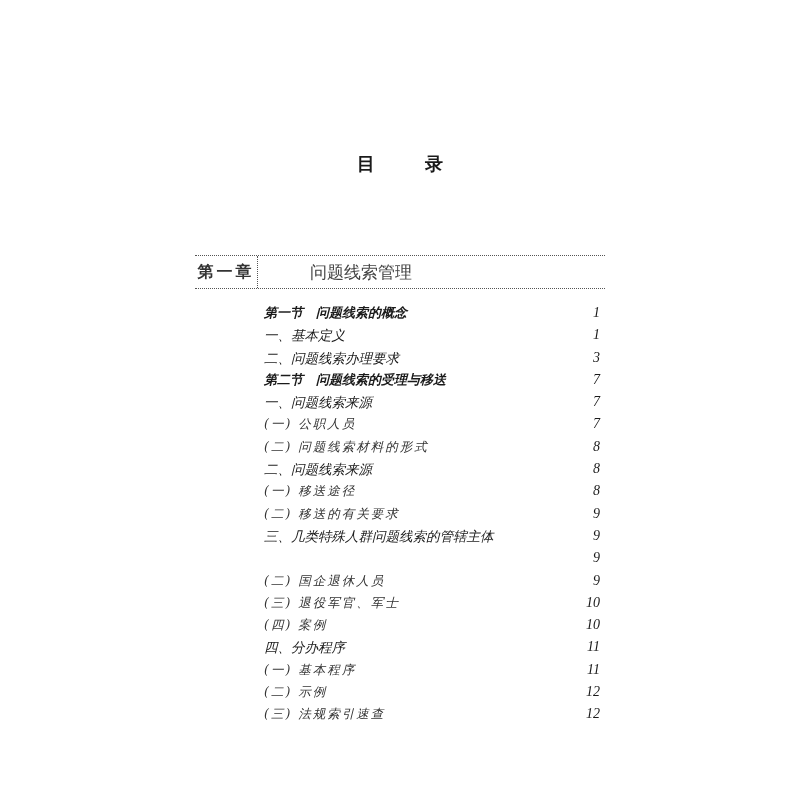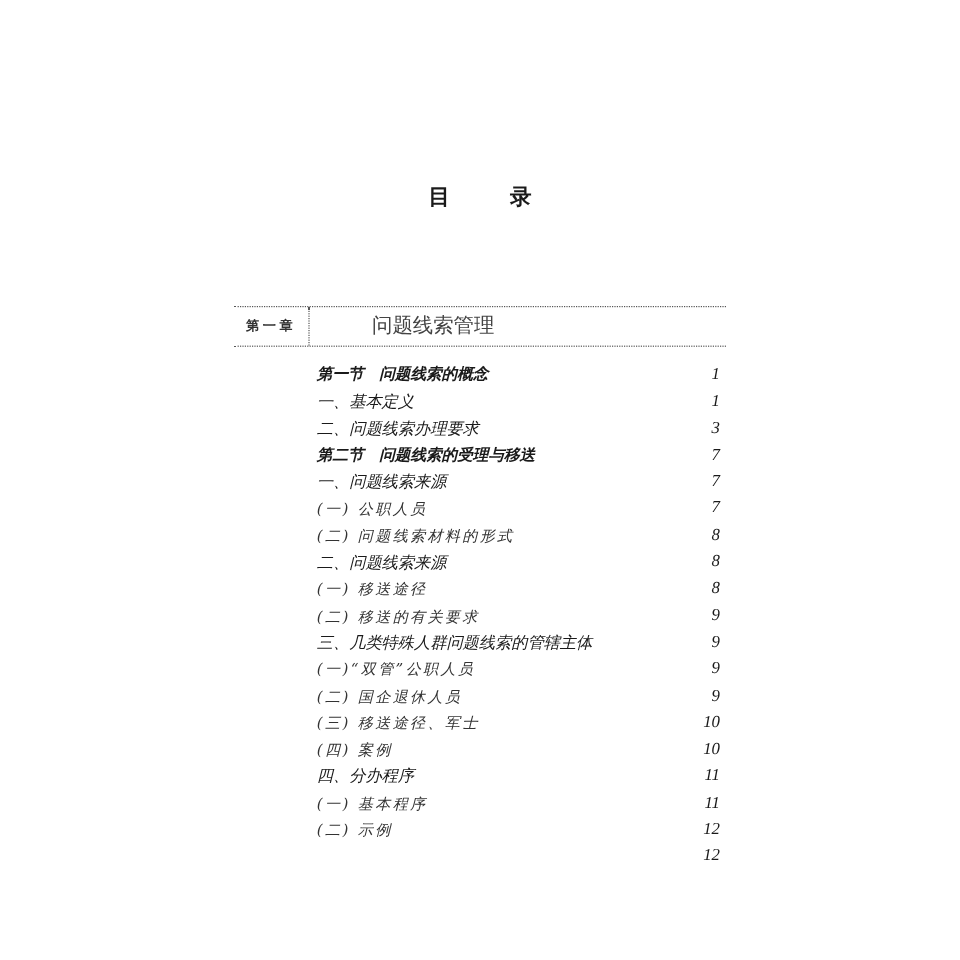--- a/index.html
+++ b/index.html
@@ -6,21 +6,21 @@
     body { width: 800px; height: 800px; position: relative; overflow: hidden;
            font-family: "DejaVu Serif", "Liberation Serif", serif; color: #1a1a1a; }
     .page-title { position: absolute; top: 152px; left: 0; width: 800px; text-align: center;
                   font-size: 18px; font-weight: bold; letter-spacing: 0; }
     .page-title span { display: inline-block; }
     .page-title .gap { width: 50px; }
     .chapter { position: absolute; left: 195px; top: 255px; width: 410px; height: 32px;
                border-top: 1px dotted #555; border-bottom: 1px dotted #555; }
     .chapter .num { position: absolute; left: 0; top: 0; width: 62px; height: 32px; line-height: 32px;
                     font-family: "DejaVu Sans", "Liberation Sans", sans-serif; font-weight: bold;
-                    font-size: 11px; color: #333; text-align: center; letter-spacing: 3px;
+                    font-size: 16px; color: #333; text-align: center; letter-spacing: 3px;
                     border-right: 1px dotted #555; }
     .chapter .title { position: absolute; left: 67px; top: 0; height: 32px; line-height: 32px;
                       font-family: "DejaVu Sans", "Liberation Sans", sans-serif; font-size: 17px; color: #444; margin-left: 48px; }
     .toc { position: absolute; left: 264px; top: 302px; width: 336px; font-style: italic; }
     .row { position: relative; height: 22.3px; line-height: 22px; font-size: 13.5px; }
     .row .label { position: absolute; left: 0; top: 0; white-space: nowrap; }
     .row .page { position: absolute; right: 0; top: 0; font-family: "Liberation Serif", serif; font-size: 14px; }
     .row.section .label { font-family: "DejaVu Sans", "Liberation Sans", sans-serif; font-weight: bold; font-size: 13px; }
     .row.sub .label { font-size: 12.5px; letter-spacing: 2px; color: #333; }
   </style>
@@ -75,43 +75,43 @@
     </div>
     <div class="row sub">
       <span class="label">(二) 移送的有关要求</span>
       <span class="page">9</span>
     </div>
     <div class="row item">
       <span class="label">三、几类特殊人群问题线索的管辖主体</span>
       <span class="page">9</span>
     </div>
     <div class="row sub">
-      <span class="label">(一)“双管”公职人员</span>
       <span class="page">9</span>
     </div>
     <div class="row sub">
       <span class="label">(二) 国企退休人员</span>
       <span class="page">9</span>
     </div>
     <div class="row sub">
-      <span class="label">(三) 移送途径、军士</span>
+      <span class="label">(三) 退役军官、军士</span>
       <span class="page">10</span>
     </div>
     <div class="row sub">
       <span class="label">(四) 案例</span>
       <span class="page">10</span>
     </div>
     <div class="row item">
       <span class="label">四、分办程序</span>
       <span class="page">11</span>
     </div>
     <div class="row sub">
       <span class="label">(一) 基本程序</span>
       <span class="page">11</span>
     </div>
     <div class="row sub">
       <span class="label">(二) 示例</span>
       <span class="page">12</span>
     </div>
     <div class="row sub">
+      <span class="label">(三) 法规索引速查</span>
       <span class="page">12</span>
     </div>
   </div>
 
 </body></html>

